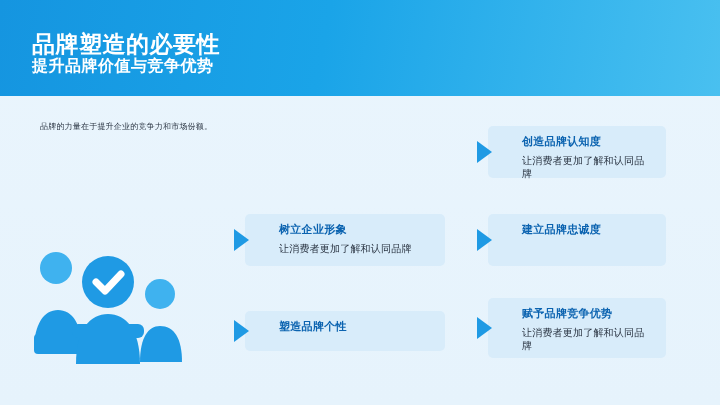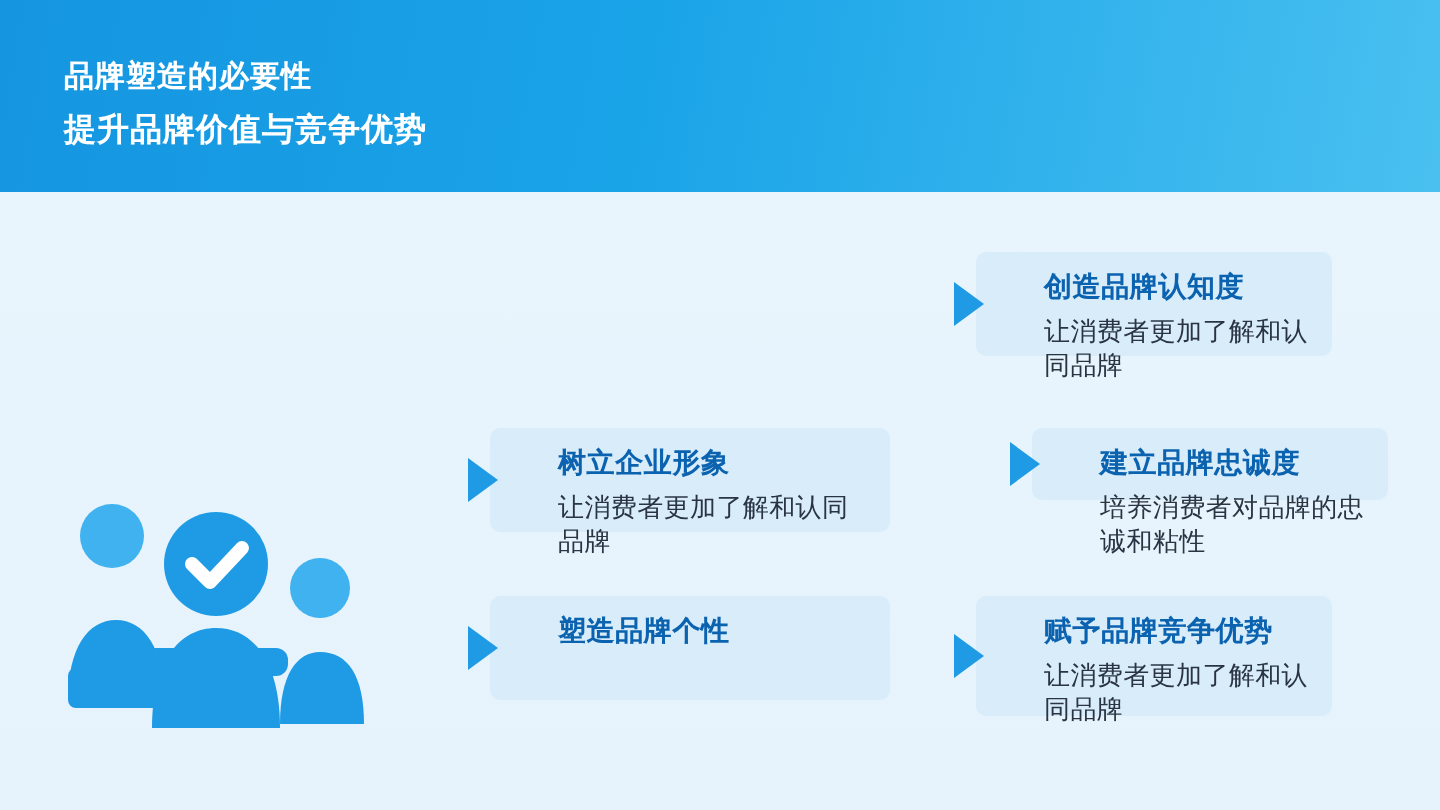--- a/index.html
+++ b/index.html
@@ -26,21 +26,21 @@
     top: 0;
     width: 720px;
     height: 96px;
     background: linear-gradient(100deg, #1595e0 0%, #1aa4e8 45%, #49c0f0 100%);
   }
   .header-title {
     position: absolute;
     left: 32px;
     top: 28px;
     color: #ffffff;
-    font-size: 15px;
+    font-size: 23px;
     font-weight: bold;
     letter-spacing: 0.5px;
     line-height: 1.45;
     white-space: nowrap;
   }
   .header-subtitle {
     position: absolute;
     left: 32px;
     top: 54px;
     color: #ffffff;
@@ -83,49 +83,50 @@
     top: 50%;
     transform: translateY(-50%);
     width: 0;
     height: 0;
     border-top: 11px solid transparent;
     border-bottom: 11px solid transparent;
     border-left: 15px solid #1f9ae4;
   }
   .card-title {
     color: #0b63b0;
-    font-size: 14px;
+    font-size: 11px;
     font-weight: bold;
     letter-spacing: 0.3px;
     margin: 0 0 6px 0;
     line-height: 1.2;
   }
   .card-desc {
     color: #2a3442;
-    font-size: 13px;
+    font-size: 10px;
     letter-spacing: 0.2px;
     margin: 0;
     line-height: 1.3;
   }
   #card-0 { left: 488px; top: 126px;  width: 178px; height: 52px; }
   #card-1 { left: 245px; top: 214px;  width: 200px; height: 52px; }
-  #card-2 { left: 516px; top: 214px;  width: 178px; height: 36px; }
-  #card-3 { left: 245px; top: 298px;  width: 200px; height: 52px; }
+  #card-2 { left: 488px; top: 214px;  width: 178px; height: 52px; }
+  #card-3 { left: 245px; top: 311px;  width: 200px; height: 40px; }
   #card-4 { left: 488px; top: 298px;  width: 178px; height: 60px; }
 </style>
 </head>
 <body>
 
 <div class="slide">
 
   <div class="header">
     <div class="header-title">品牌塑造的必要性</div>
     <div class="header-subtitle">提升品牌价值与竞争优势</div>
   </div>
 
+  <div class="intro">品牌的力量在于提升企业的竞争力和市场份额。</div>
 
   <div class="illustration">
     <svg width="180" height="130" viewBox="0 0 180 130" xmlns="http://www.w3.org/2000/svg">
 
       <circle cx="28" cy="30" r="16" fill="#3fb2ef"></circle>
 
       <circle cx="132" cy="56" r="15" fill="#3fb2ef"></circle>
 
       <path d="M6 112 C6 86 16 72 30 72 C44 72 54 86 54 112 Z" fill="#1f9ae4"></path>
       <rect x="6" y="96" width="48" height="20" rx="4" fill="#1f9ae4"></rect>
@@ -149,21 +150,20 @@
 
   <div class="card" id="card-1">
     <span class="arrow"></span>
     <p class="card-title">树立企业形象</p>
     <p class="card-desc">让消费者更加了解和认同品牌</p>
   </div>
 
   <div class="card" id="card-2">
     <span class="arrow"></span>
     <p class="card-title">建立品牌忠诚度</p>
-    <p class="card-desc">培养消费者对品牌的忠诚和粘性</p>
   </div>
 
   <div class="card" id="card-3">
     <span class="arrow"></span>
     <p class="card-title">塑造品牌个性</p>
   </div>
 
   <div class="card" id="card-4">
     <span class="arrow"></span>
     <p class="card-title">赋予品牌竞争优势</p>

